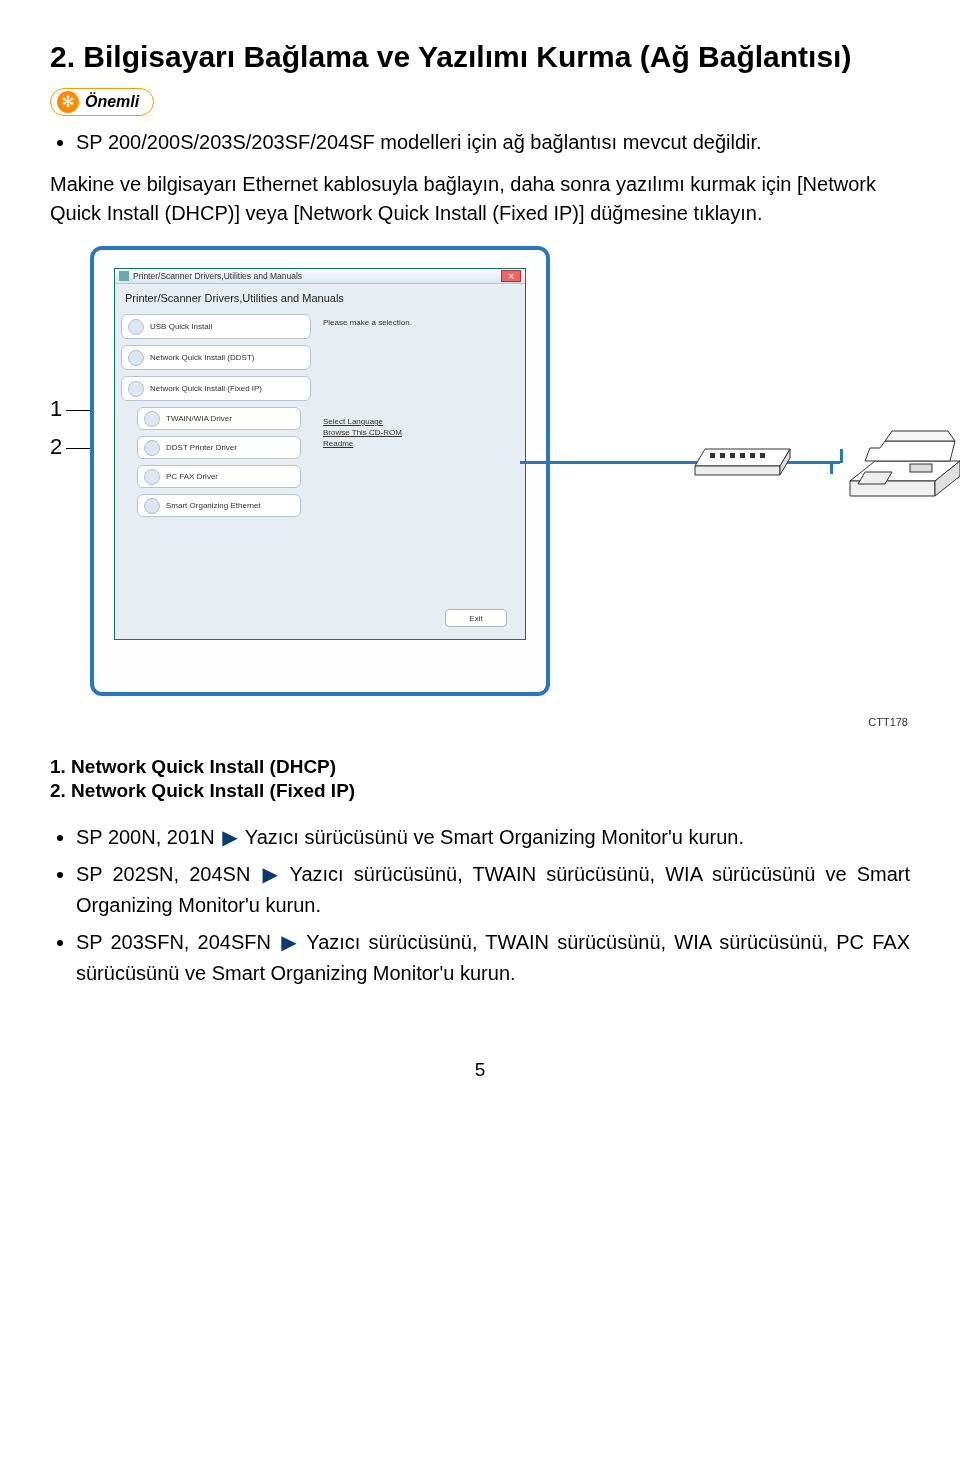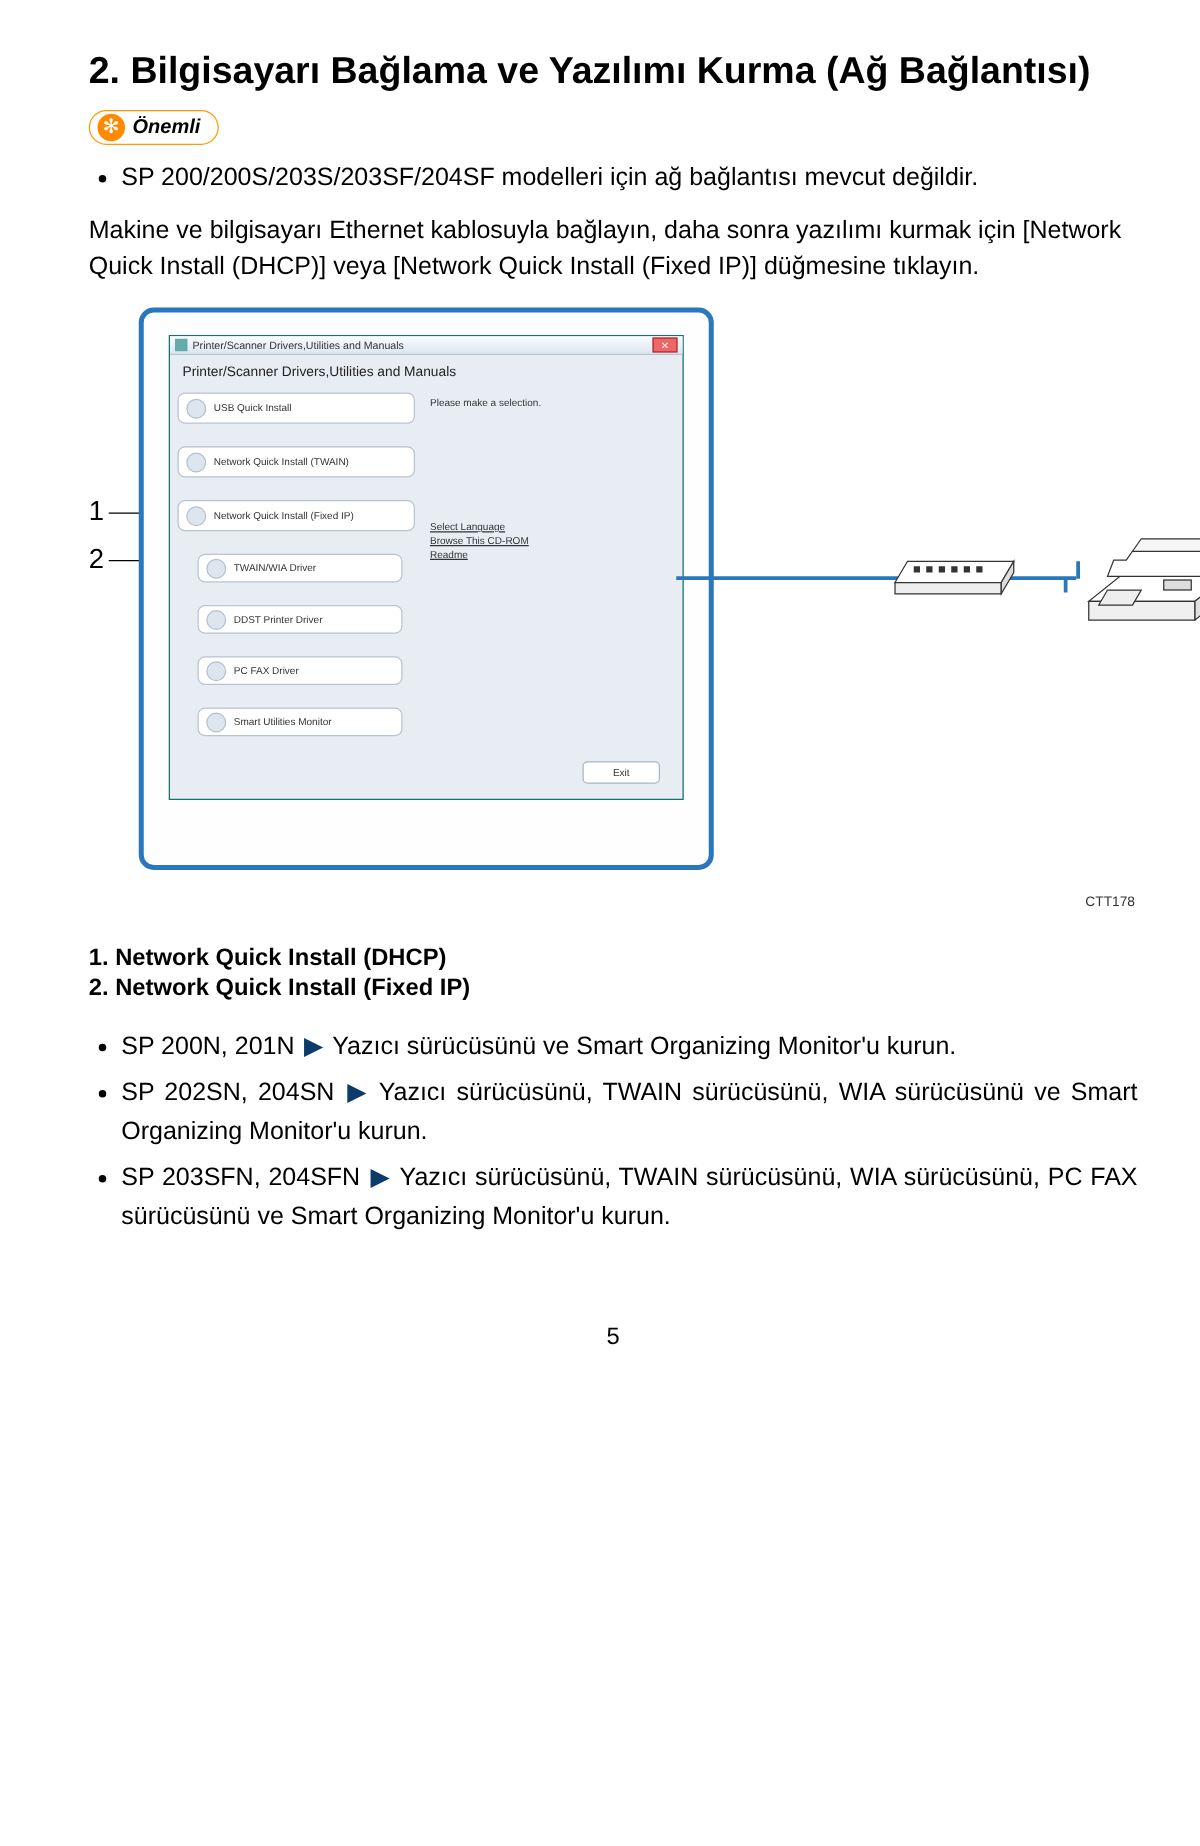--- a/index.html
+++ b/index.html
@@ -4,21 +4,21 @@
 <style>
   body {
     margin: 0;
     padding: 0;
     font-family: Arial, Helvetica, sans-serif;
     background: #fff;
     color: #000;
     width: 960px;
   }
   .page {
-    padding: 40px 50px 30px 71px;
+    padding: 40px 50px 30px 50px;
     box-sizing: border-box;
   }
   h2.section-title {
     font-size: 30px;
     font-weight: bold;
     margin: 0 0 14px 0;
   }
   .important-box {
     display: inline-flex;
     align-items: center;
@@ -72,21 +72,21 @@
     border-bottom:1px solid #b8c4d2;
     display:flex; align-items:center; gap:4px;
     padding: 0 4px;
   }
   .dialog .titlebar .ticon{ width:10px;height:10px;background:#6aa; }
   .dialog .closebtn{ margin-left:auto; width:18px;height:10px;border:1px solid #a33;background:#e66;color:#fff;font-size:8px;display:flex;align-items:center;justify-content:center;}
   .dialog .headerline{
     font-size:11px; padding:8px 10px 6px 10px; color:#222;
   }
   .dlg-body{ display:flex; padding: 4px 6px; gap:6px;}
-  .dlg-left{ width: 190px; display:flex; flex-direction:column; gap:18px;}
+  .dlg-left{ width: 190px; display:flex; flex-direction:column; gap:6px;}
   .dlg-right{ flex:1; padding:4px 6px;}
   .pill{
     border:1px solid #b8c4d2; border-radius:6px; background:#fff;
     display:flex; align-items:center; padding:4px 6px; gap:6px;
     font-size:8px; color:#333; height:15px;
   }
   .pill.small{ width: 150px; margin-left:16px; height:13px;}
   .pill .picon{ width:14px;height:14px;border-radius:50%;background:#dde6ef;border:1px solid #b3c0cf;flex-shrink:0;}
   .rlink{ font-size:8px; text-decoration:underline; color:#333; margin:2px 0;}
   .rnote{ font-size:8px; color:#333; margin-bottom:8px;}
@@ -147,41 +147,41 @@
       </div>
       <div class="headerline">Printer/Scanner Drivers,Utilities and Manuals</div>
       <div class="dlg-body">
         <div class="dlg-left">
           <div class="pill">
                 <span class="picon"></span>
                 <span>USB Quick Install</span>
               </div>
           <div class="pill">
                 <span class="picon"></span>
-                <span>Network Quick Install (TWAIN)</span>
+                <span>Network Quick Install (DDST)</span>
               </div>
           <div class="pill">
                 <span class="picon"></span>
                 <span>Network Quick Install (Fixed IP)</span>
               </div>
           <div class="pill small">
                 <span class="picon"></span>
                 <span>TWAIN/WIA Driver</span>
               </div>
           <div class="pill small">
                 <span class="picon"></span>
                 <span>DDST Printer Driver</span>
               </div>
           <div class="pill small">
                 <span class="picon"></span>
                 <span>PC FAX Driver</span>
               </div>
           <div class="pill small">
                 <span class="picon"></span>
-                <span>Smart Utilities Monitor</span>
+                <span>Smart Organizing Ethernet</span>
               </div>
         </div>
         <div class="dlg-right">
           <div class="rnote">Please make a selection.</div>
           <div style="height:80px"></div>
           <div class="rlink">Select Language</div>
           <div class="rlink">Browse This CD-ROM</div>
           <div class="rlink">Readme</div>
         </div>
       </div>

